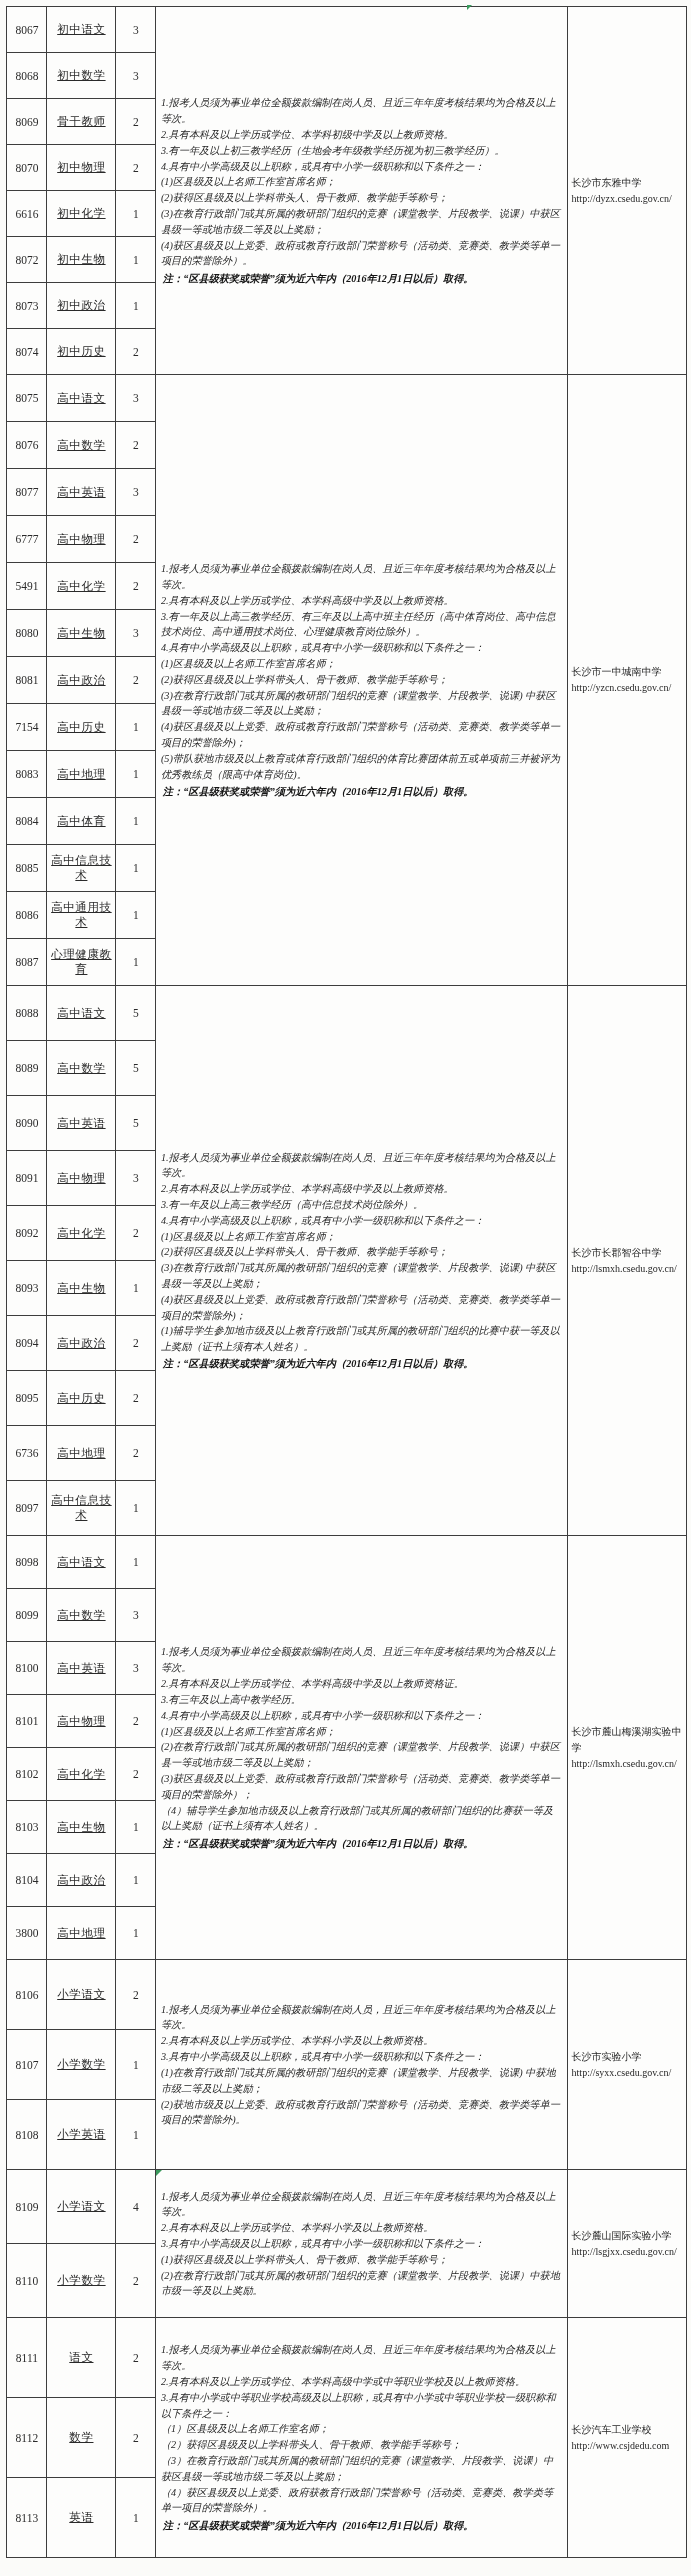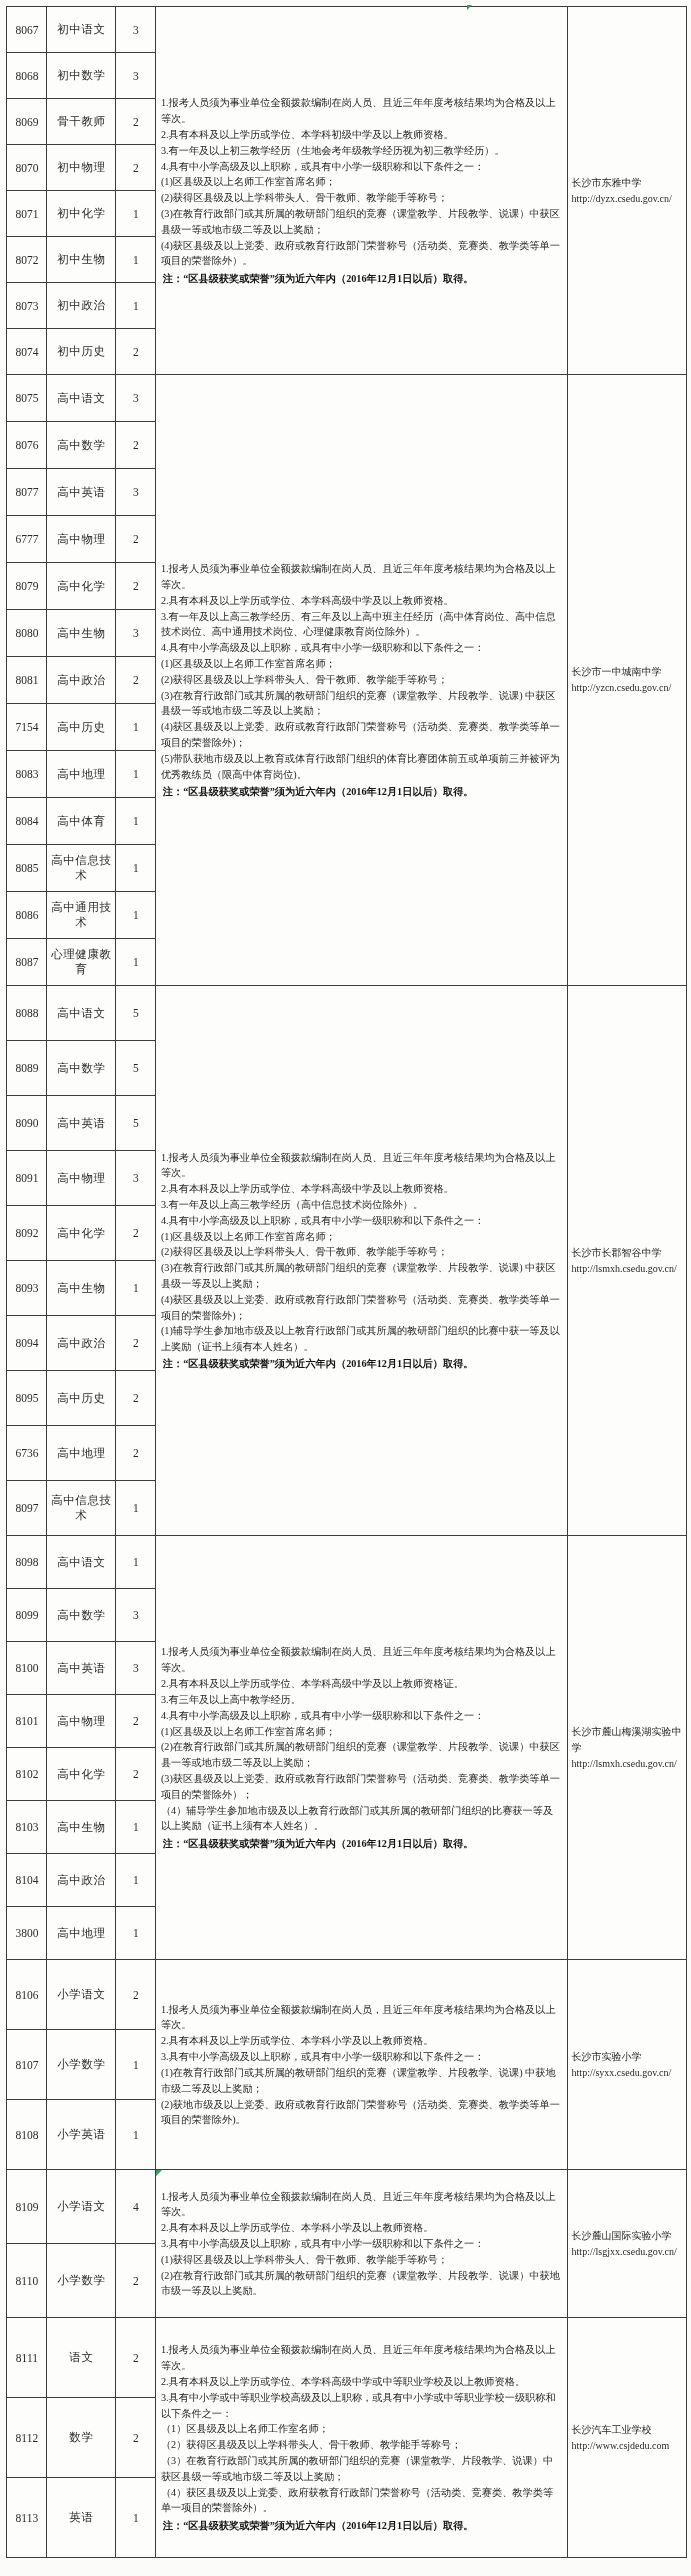--- a/index.html
+++ b/index.html
@@ -20,28 +20,29 @@
   td{
     border:1.3px solid #3d3d3d;
     overflow:hidden;
   }
   .code-cell,.subject-cell,.count-cell{
     text-align:center;
     vertical-align:middle;
     font-size:11.5px;
     color:#2a2a2a;
   }
-  .subject-cell{letter-spacing:0.6px;}
+  .subject-cell{letter-spacing:0.6px;text-decoration:underline;}
   .req-cell{
     position:relative;
     vertical-align:middle;
     padding:3.8px 5.1px 3.8px 4.5px;
     font-size:10.2px;
     line-height:1.55;
     color:#262626;
+    font-style:italic;
   }
   .req-line{margin:0;}
   .req-note{
     margin-top:1.3px;
     font-weight:bold;
     color:#141414;
     padding-left:1.9px;
   }
   .school-cell{
     vertical-align:middle;
@@ -113,21 +114,21 @@
           <td class="code-cell">8069</td>
           <td class="subject-cell">骨干教师</td>
           <td class="count-cell">2</td>
         </tr>
         <tr style="height: 46px;">
           <td class="code-cell">8070</td>
           <td class="subject-cell">初中物理</td>
           <td class="count-cell">2</td>
         </tr>
         <tr style="height: 46px;">
-          <td class="code-cell">8071</td>
+          <td class="code-cell">6616</td>
           <td class="subject-cell">初中化学</td>
           <td class="count-cell">1</td>
         </tr>
         <tr style="height: 46px;">
           <td class="code-cell">8072</td>
           <td class="subject-cell">初中生物</td>
           <td class="count-cell">1</td>
         </tr>
         <tr style="height: 46px;">
           <td class="code-cell">8073</td>
@@ -169,21 +170,21 @@
           <td class="code-cell">8077</td>
           <td class="subject-cell">高中英语</td>
           <td class="count-cell">3</td>
         </tr>
         <tr style="height: 47px;">
           <td class="code-cell">6777</td>
           <td class="subject-cell">高中物理</td>
           <td class="count-cell">2</td>
         </tr>
         <tr style="height: 47px;">
-          <td class="code-cell">8079</td>
+          <td class="code-cell">5491</td>
           <td class="subject-cell">高中化学</td>
           <td class="count-cell">2</td>
         </tr>
         <tr style="height: 47px;">
           <td class="code-cell">8080</td>
           <td class="subject-cell">高中生物</td>
           <td class="count-cell">3</td>
         </tr>
         <tr style="height: 47px;">
           <td class="code-cell">8081</td>

